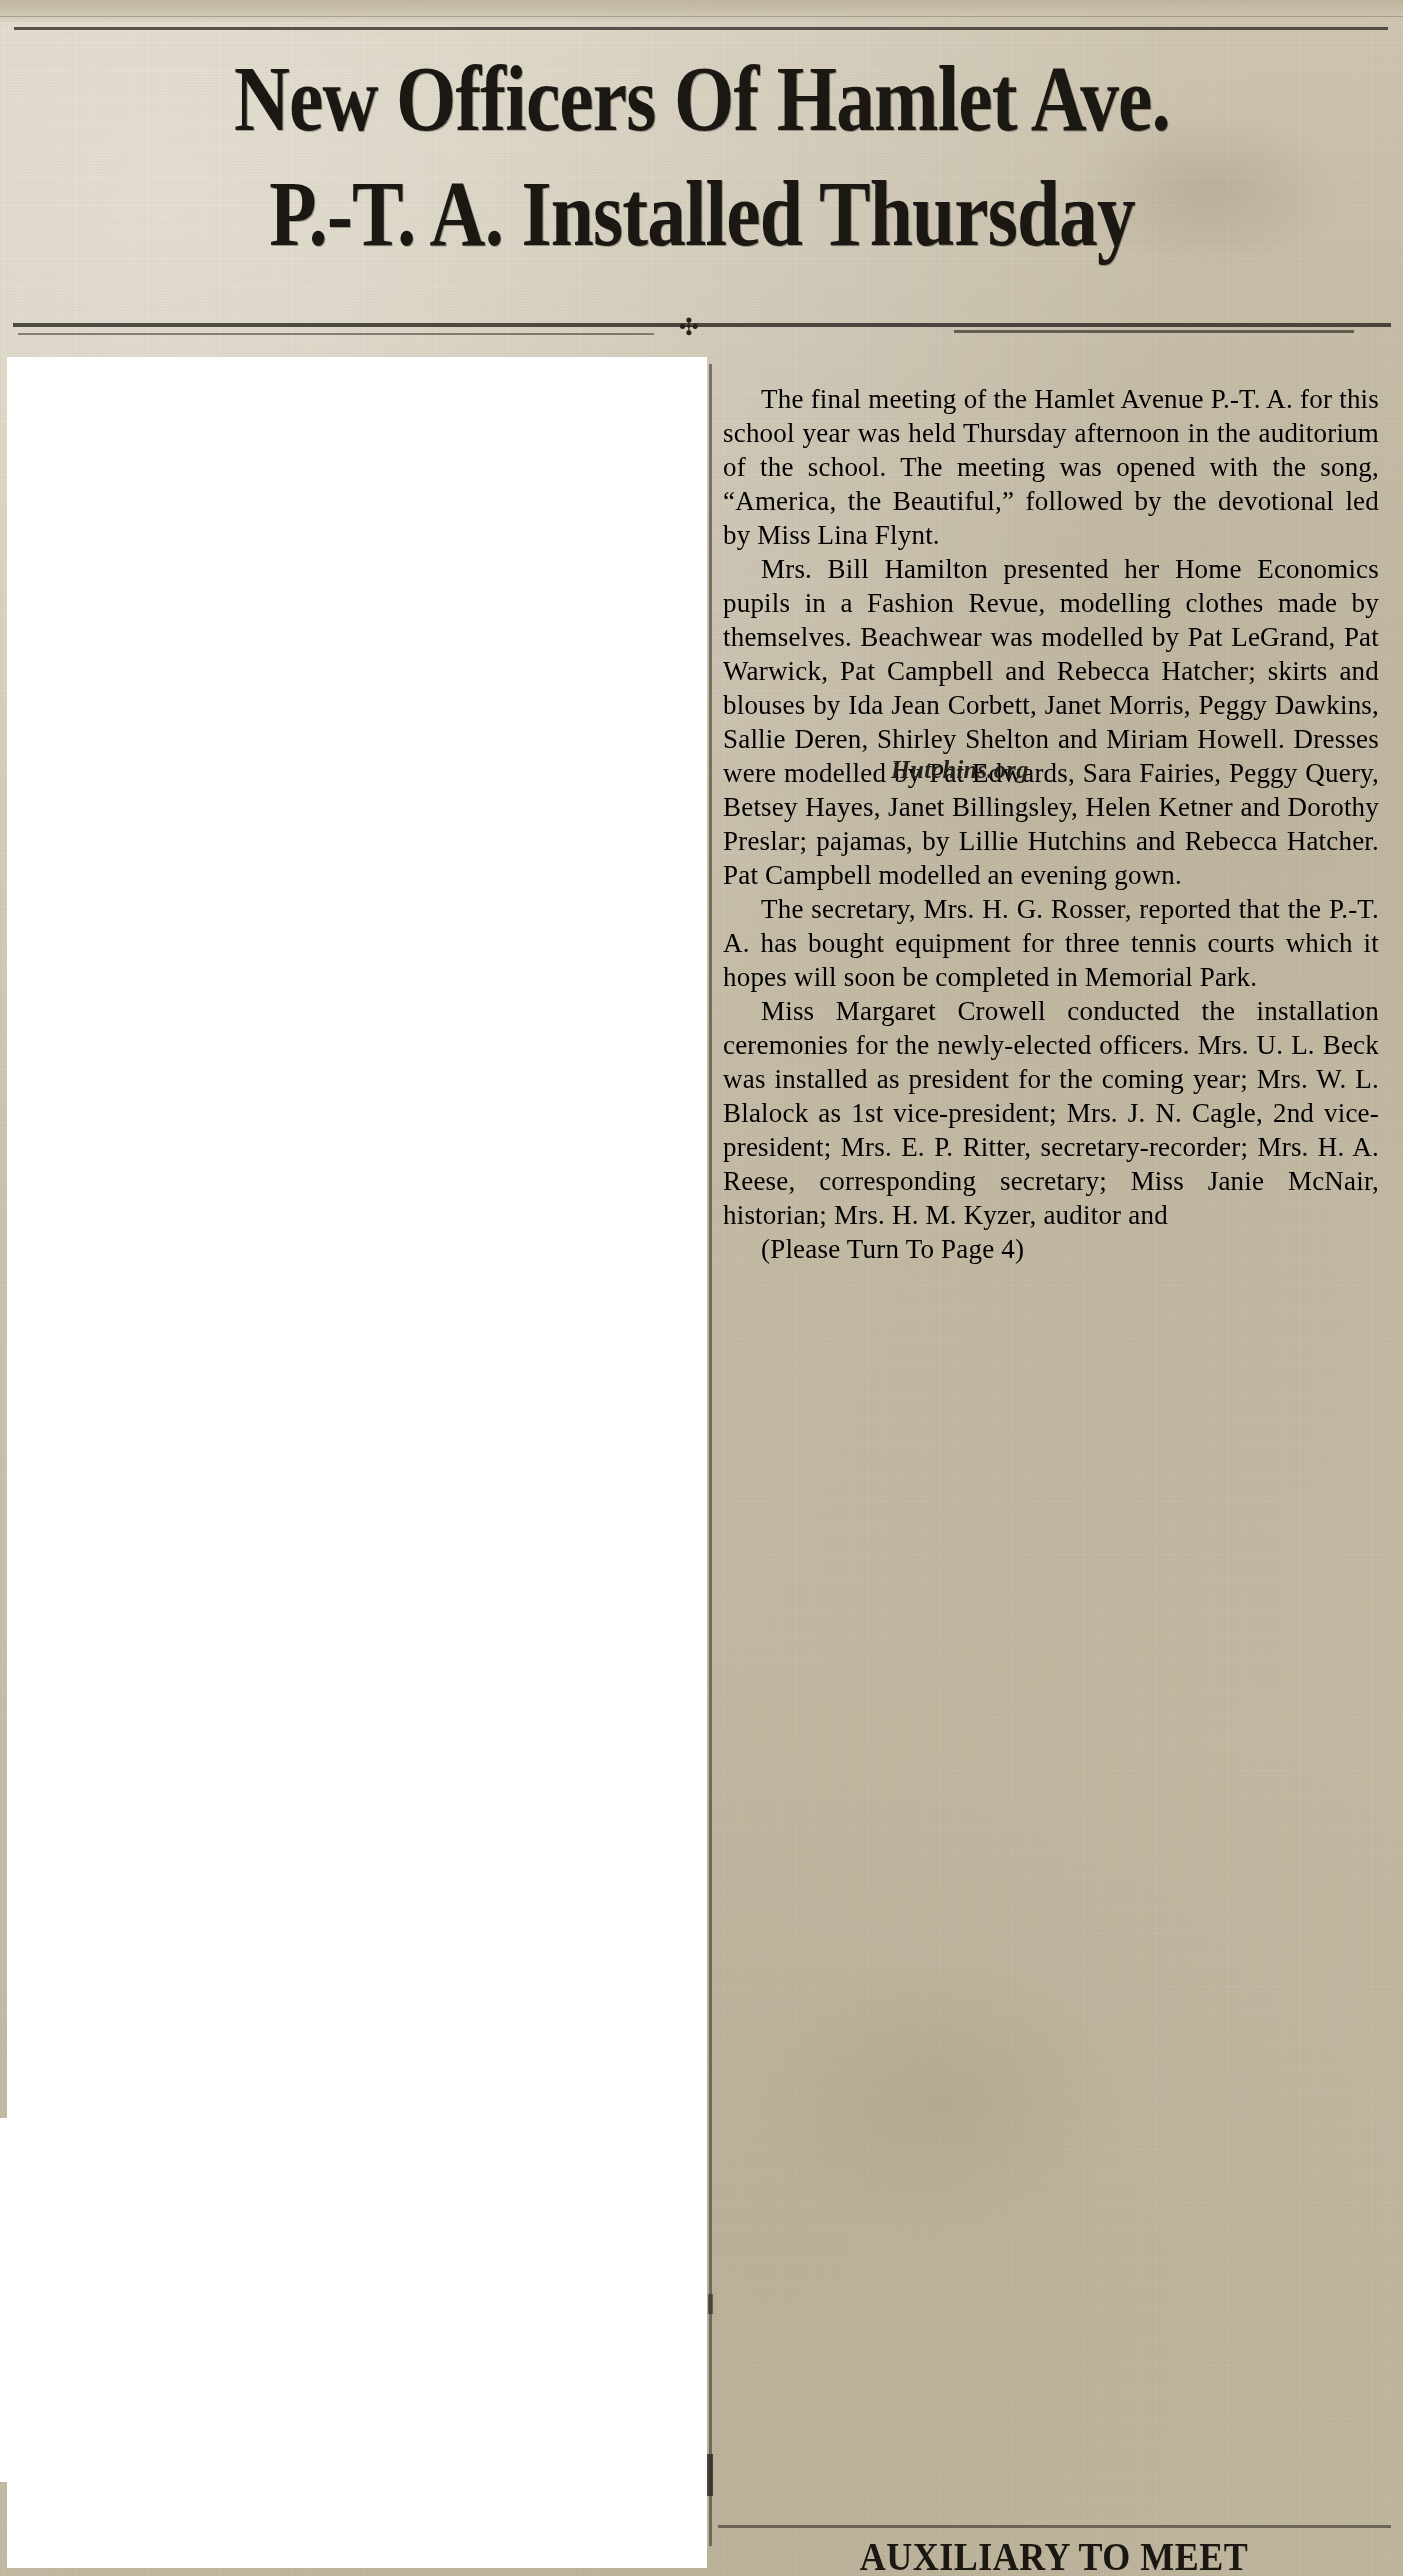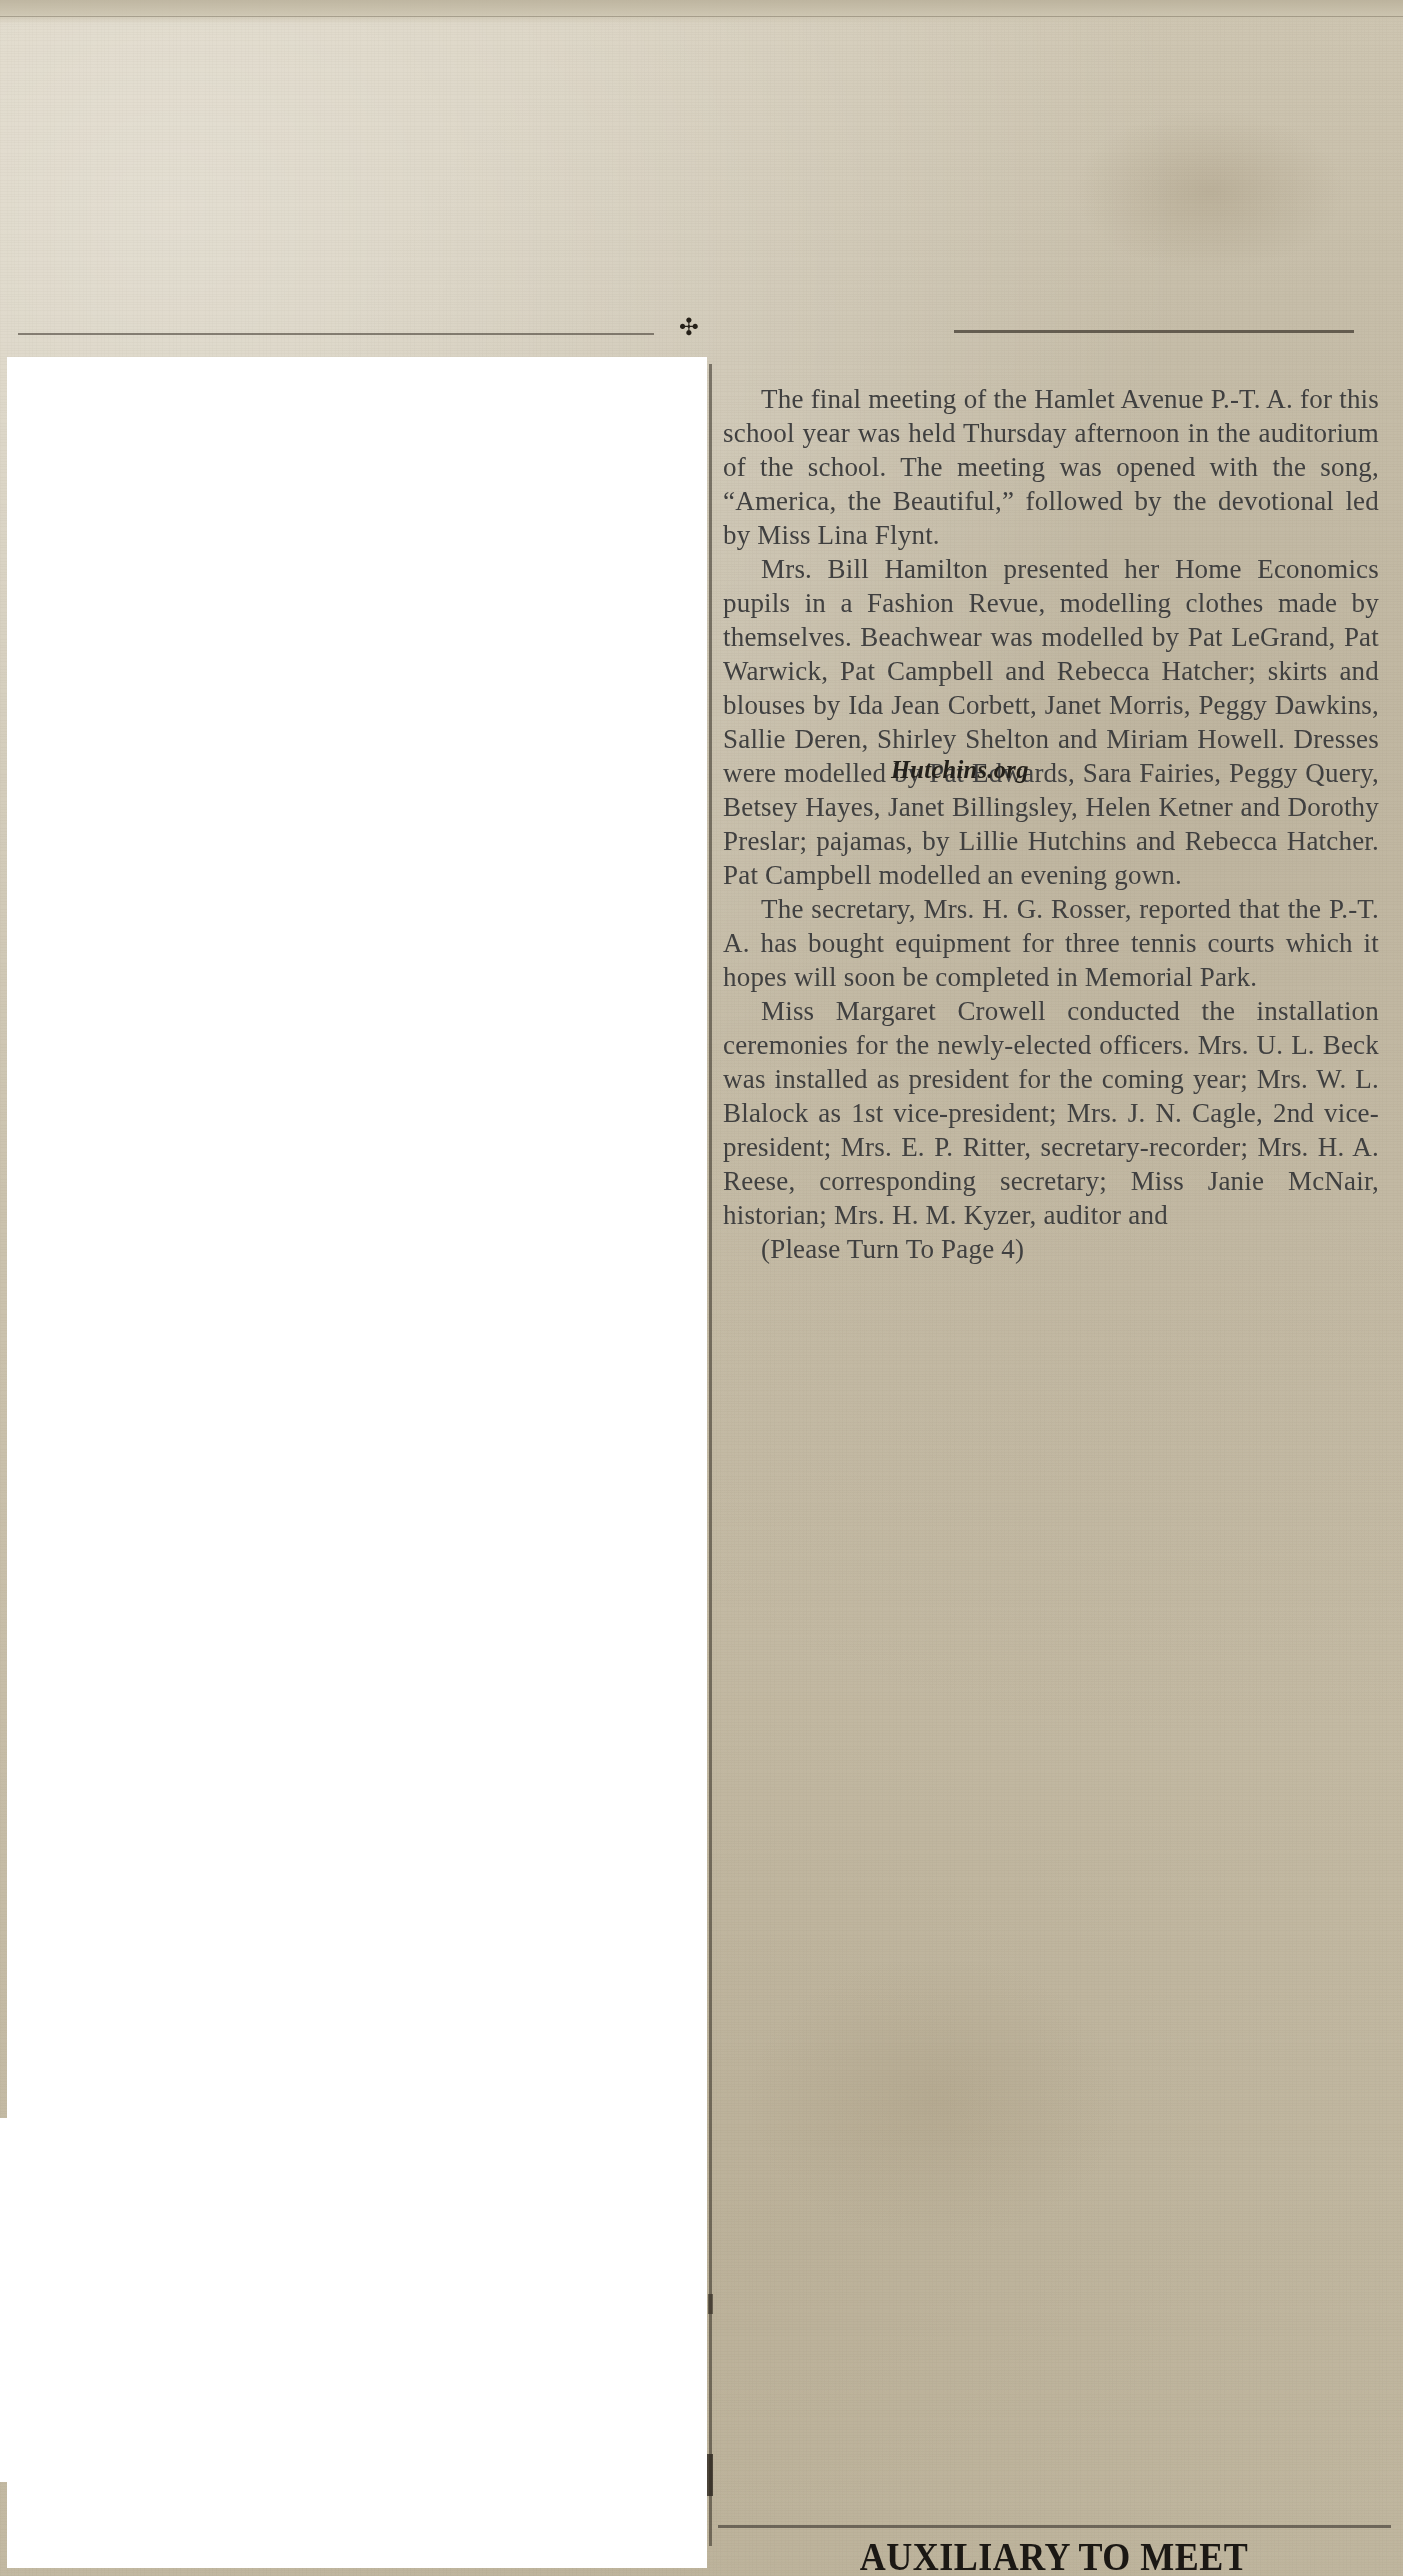--- a/index.html
+++ b/index.html
@@ -147,21 +147,21 @@
     top: 364px;
     width: 2.7px;
     height: 2182px;
     background: rgba(50,44,34,0.55);
   }
   .body-col {
     position: absolute;
     left: 723px;
     top: 382px;
     width: 656px;
-    color: #404040;
+    color: #000000;
     font-family: "Liberation Serif", serif;
     font-size: 27px;
     line-height: 34px;
     text-align: justify;
     text-justify: inter-word;
     letter-spacing: 0.2px;
   }
   .body-col p {
     margin: 0 0 0 0;
     text-indent: 38px;
@@ -271,20 +271,26 @@
 
 <div class="clipping">
   <div class="paper-texture"></div>
   <div class="paper-grain"></div>
   <div class="stain-a"></div>
   <div class="stain-b"></div>
 
   <div class="top-edge"></div>
   <div class="top-edge-line"></div>
 
+  <div class="headline-block">
+    <div class="headline-rule-top"></div>
+    <div class="headline-line headline-line-1">New Officers Of Hamlet Ave.</div>
+    <div class="headline-line headline-line-2">P.-T. A. Installed Thursday</div>
+    <div class="headline-rule-bottom"></div>
+  </div>
 
   <div class="headline-dingbat">✣</div>
   <div class="subrule-left"></div>
   <div class="subrule-right"></div>
 
   <div class="column-rule"></div>
   <div class="nick"></div>
   <div class="nick2"></div>
 
   <div class="body-col">

